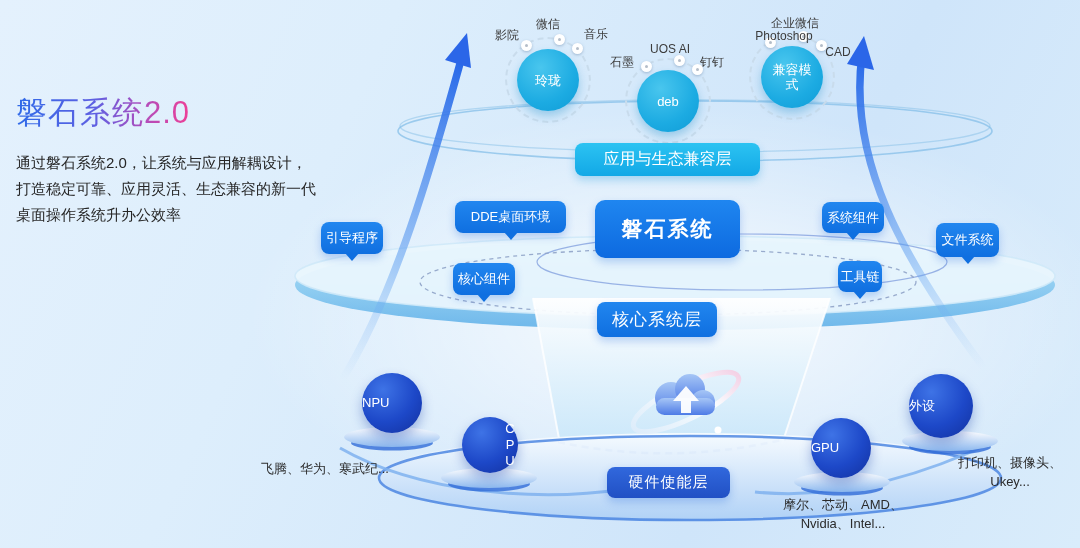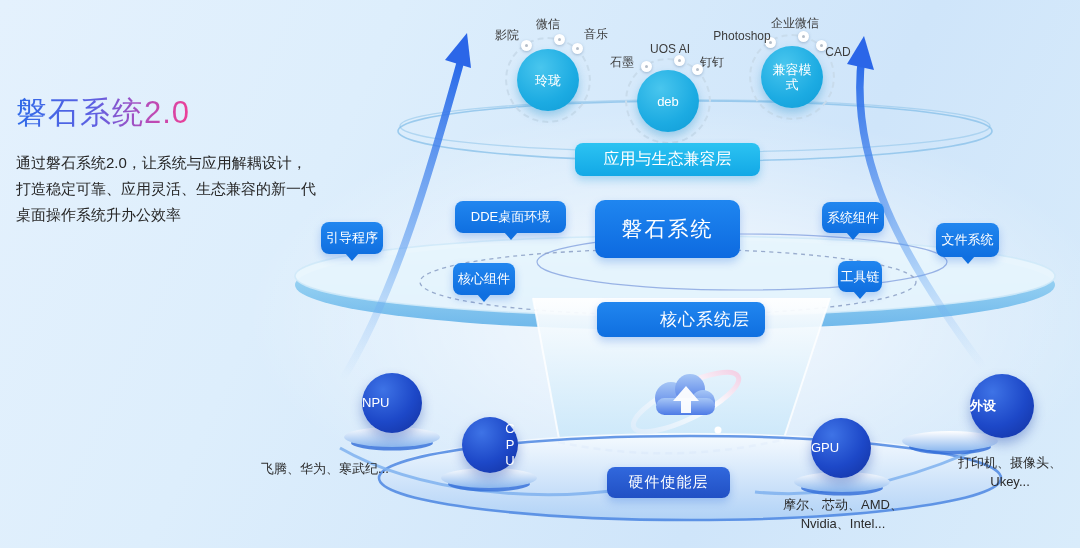--- a/index.html
+++ b/index.html
@@ -24,21 +24,21 @@
     position:absolute;z-index:4;display:flex;align-items:center;justify-content:center;
     color:#fff;border-radius:8px;font-size:13px;
     background:linear-gradient(180deg,#2186ef 0%,#0f6fe0 100%);
     box-shadow:0 4px 9px rgba(30,100,220,.28);
   }
   .tag.tail::after{
     content:'';position:absolute;bottom:-7px;left:50%;transform:translateX(-50%);
     border:7px solid transparent;border-top:8px solid #0f6fe0;border-bottom:0;
   }
   .pill-cyan{background:linear-gradient(180deg,#2cc3f2 0%,#12a8e6 100%);box-shadow:0 4px 9px rgba(20,150,220,.3);font-size:16px;}
-  .pill-main{background:linear-gradient(180deg,#1f86f0 0%,#0d6ae0 100%);font-size:21px;font-weight:normal;letter-spacing:2px;border-radius:10px;}
+  .pill-main{background:linear-gradient(180deg,#1f86f0 0%,#0d6ae0 100%);font-size:21px;font-weight:bold;letter-spacing:2px;border-radius:10px;}
   .pill-core{font-size:17px;letter-spacing:1px;}
   .pill-deep{background:linear-gradient(180deg,#3168dd 0%,#2150c4 100%);font-size:15px;letter-spacing:1px;}
   
   .ring{position:absolute;z-index:3;width:86px;height:86px;border:2px dashed #c9dcec;border-radius:50%;box-sizing:border-box;}
   .bubble{
     position:absolute;z-index:4;width:62px;height:62px;border-radius:50%;
     display:flex;align-items:center;justify-content:center;text-align:center;
     color:#fff;font-size:13px;line-height:15px;
     background:radial-gradient(circle at 38% 30%,#49c6ee 0%,#1cabe2 60%,#0f9bd6 100%);
     box-shadow:0 5px 10px rgba(30,140,200,.35);
@@ -196,46 +196,46 @@
   <div class="applbl" style="left:712px;top:54px;">钉钉</div>
 
   <div class="ring" style="left:749px;top:34px;">
     <div class="sat" style="left:14px;top:1px;"></div>
     <div class="sat" style="left:47px;top:-5px;"></div>
     <div class="sat" style="left:65px;top:4px;"></div>
   </div>
   <div class="bubble" style="left:761px;top:46px;">
       <span>兼容模式</span>
     </div>
-  <div class="applbl" style="left:742px;top:29px;">Photoshop</div>
+  <div class="applbl" style="left:784px;top:29px;">Photoshop</div>
   <div class="applbl" style="left:795px;top:15px;">企业微信</div>
   <div class="applbl" style="left:838px;top:45px;">CAD</div>
 
   <div class="tag pill-cyan" style="left:575px;top:143px;width:185px;height:33px;">应用与生态兼容层</div>
   <div class="tag pill-main" style="left:595px;top:200px;width:145px;height:58px;">磐石系统</div>
-  <div class="tag pill-core" style="left:597px;top:302px;width:120px;height:35px;padding-left:48px;">核心系统层</div>
+  <div class="tag pill-core" style="left:597px;top:302px;width:120px;height:35px;">核心系统层</div>
   <div class="tag pill-deep" style="left:607px;top:467px;width:123px;height:31px;">硬件使能层</div>
 
   <div class="tag tail" style="left:455px;top:201px;width:111px;height:32px;">DDE桌面环境</div>
   <div class="tag tail" style="left:321px;top:222px;width:62px;height:32px;">引导程序</div>
   <div class="tag tail" style="left:453px;top:263px;width:62px;height:32px;">核心组件</div>
   <div class="tag tail" style="left:822px;top:202px;width:62px;height:31px;">系统组件</div>
   <div class="tag tail" style="left:838px;top:261px;width:44px;height:31px;">工具链</div>
   <div class="tag tail" style="left:936px;top:223px;width:63px;height:34px;">文件系统</div>
 
   <div class="sphere" style="left:362px;top:373px;width:60px;height:60px;">
       <span>NPU</span>
     </div>
   <div class="sphere" style="left:462px;top:417px;width:56px;height:56px;">
       <span class="wrap">CPU</span>
     </div>
   <div class="sphere" style="left:811px;top:418px;width:60px;height:60px;">
       <span>GPU</span>
     </div>
-  <div class="sphere" style="left:970px;top:374px;width:64px;height:64px;font-weight:bold;">
+  <div class="sphere" style="left:909px;top:374px;width:64px;height:64px;">
       <span>外设</span>
     </div>
 
   <div class="vendors" style="left:258px;top:459px;width:134px;">
     <div>飞腾、华为、寒武纪...</div>
   </div>
   <div class="vendors" style="left:778px;top:495px;width:130px;">
     <div>摩尔、芯动、AMD、</div>
     <div>Nvidia、Intel...</div>
   </div>

